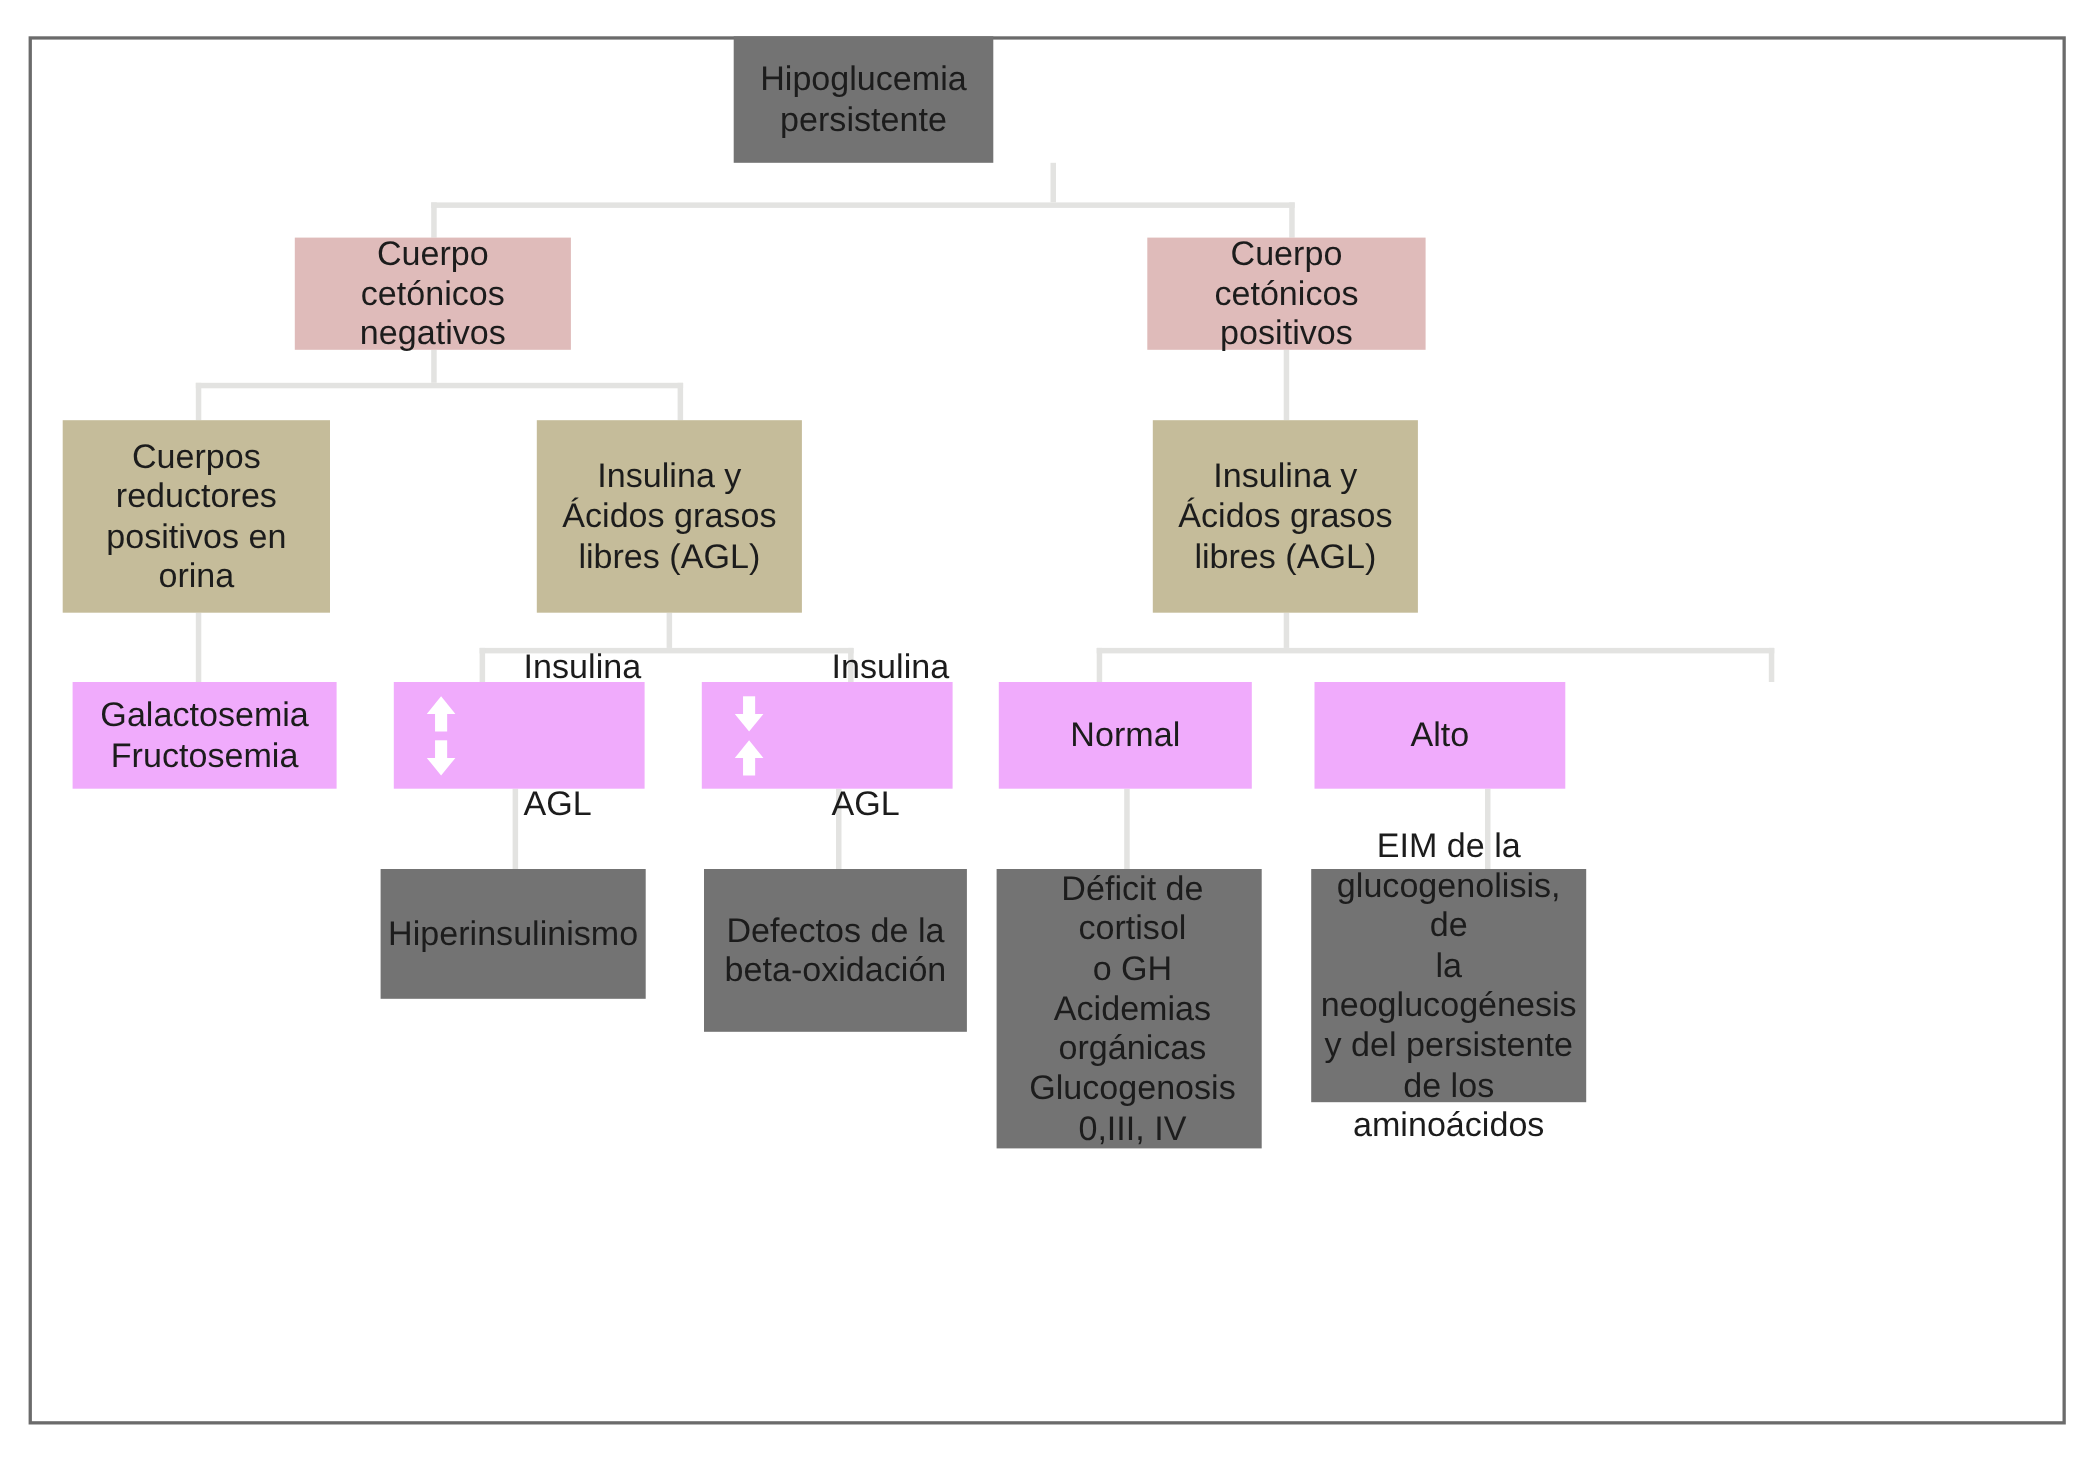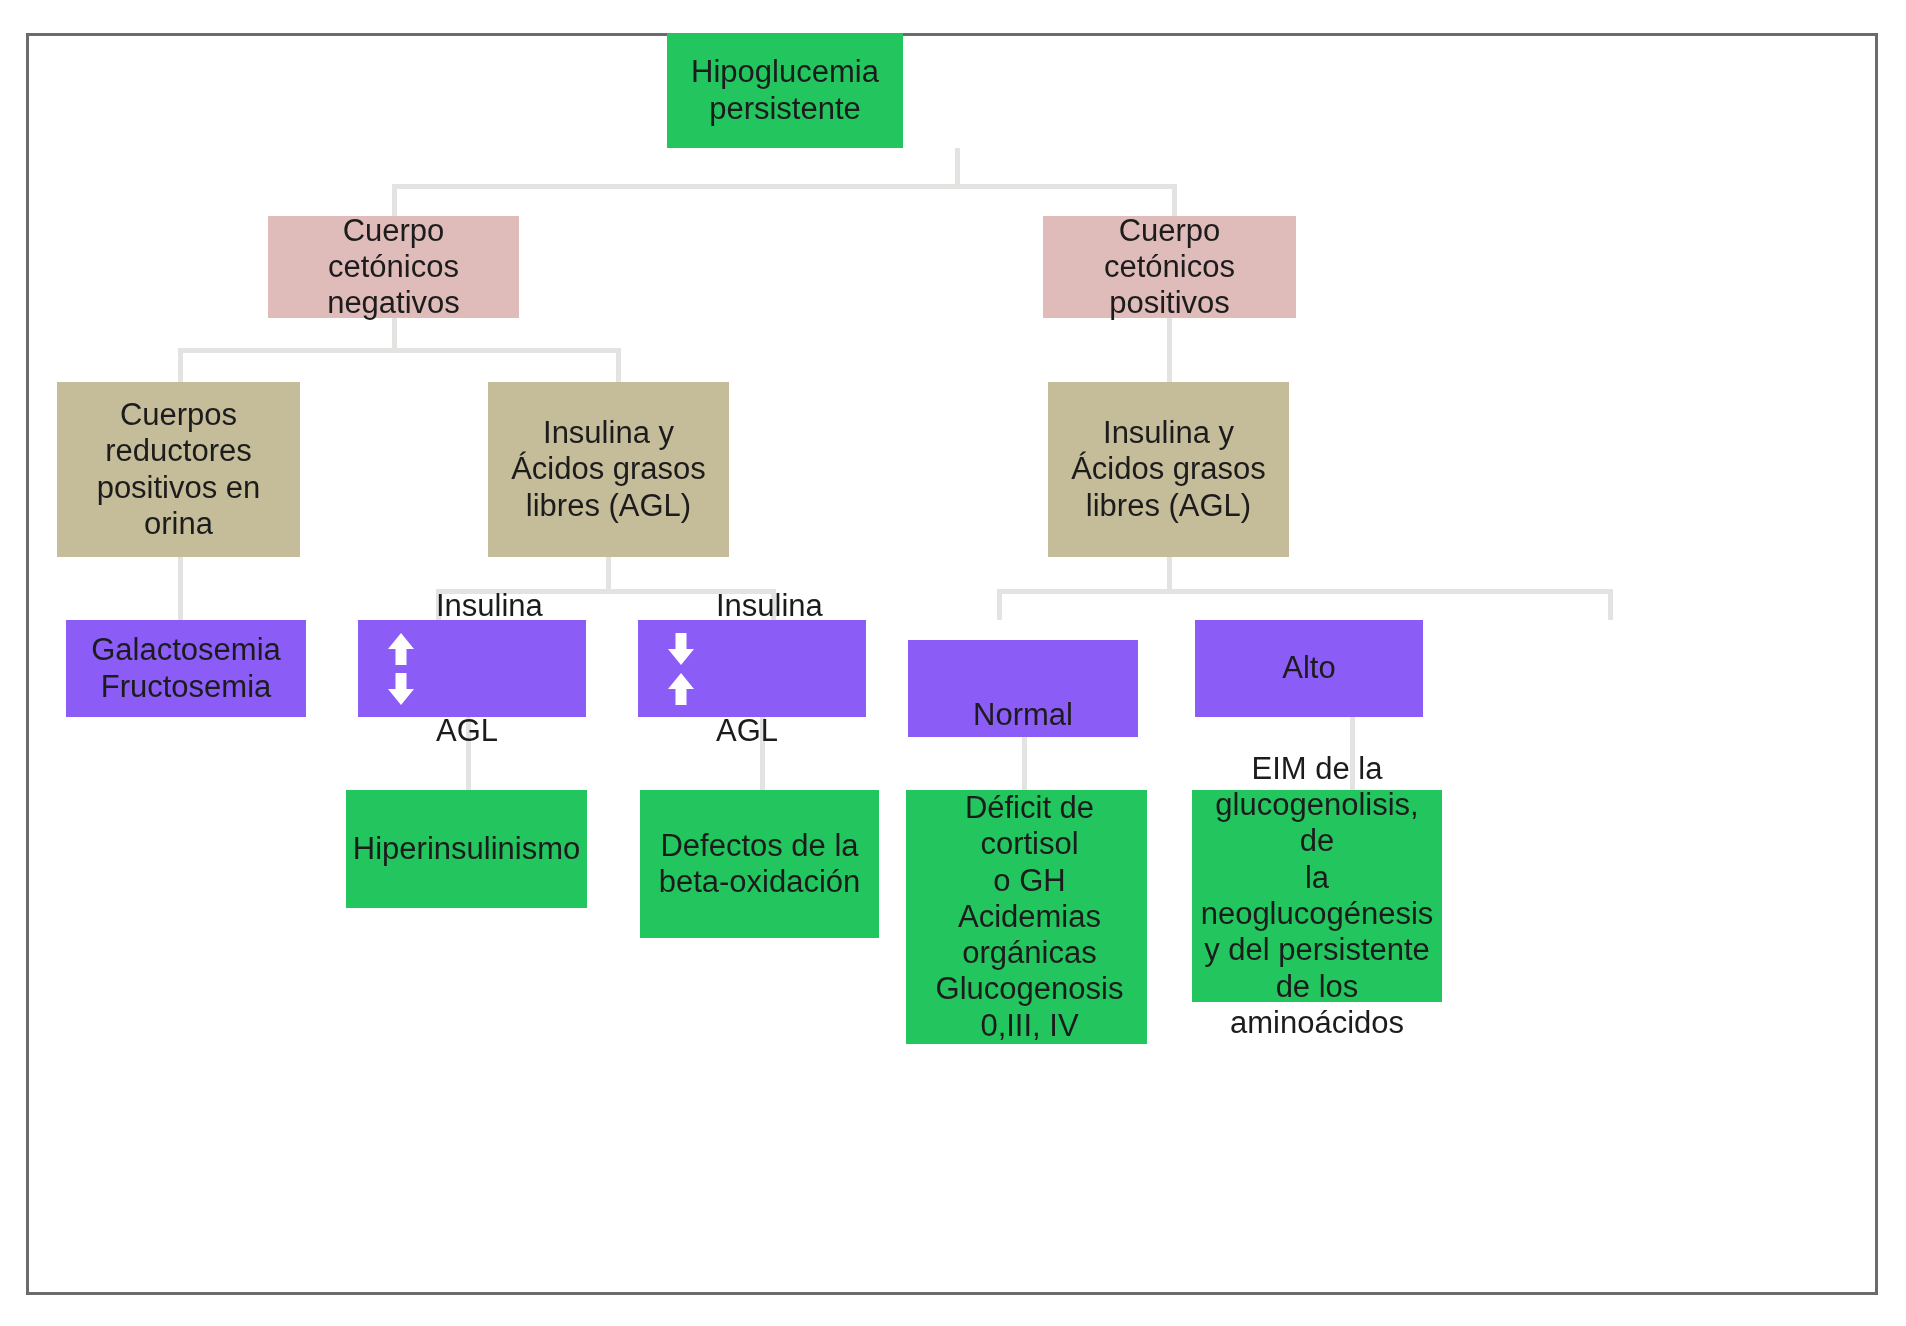--- a/index.html
+++ b/index.html
@@ -45,24 +45,24 @@
     display: flex;
     align-items: center;
     justify-content: center;
     text-align: center;
     color: #1c1c1c;
     font-size: 31px;
     line-height: 1.17;
     padding: 4px 8px;
     white-space: pre-line;
   }
-  .node.blue  { background: #22c55e; }
+  .node.blue  { background: #737373; }
   .node.pink  { background: #dfbbba; }
   .node.olive { background: #c5bc9a; }
-  .node.orange{ background: #8b5cf6; }
+  .node.orange{ background: #f0abfc; gap: 40px; }
 
   .node-text { display: block; }
 
   
   .node.with-arrows {
     justify-content: flex-start;
     padding-left: 30px;
   }
   .arrow-stack {
     display: flex;
@@ -198,21 +198,21 @@
     <span class="arrow-stack">
       <span class="arrow down"></span>
       <span class="arrow up"></span>
     </span>
     <span class="arrow-label">
       <span class="node-text">Insulina</span><br>
       <span class="node-text">AGL</span>
     </span>
   </div>
 
-  <div class="node orange" style="left:908px; top:640px; width:230px; height:97px;align-items:flex-end;">
+  <div class="node orange" style="left:908px; top:620px; width:230px; height:97px;">
     <span class="node-text">Normal</span>
   </div>
 
   <div class="node orange" style="left:1195px; top:620px; width:228px; height:97px;">
     <span class="node-text">Alto</span>
   </div>
 
   <div class="node blue" style="left:346px; top:790px; width:241px; height:118px;">
     <span class="node-text">Hiperinsulinismo</span>
   </div>

